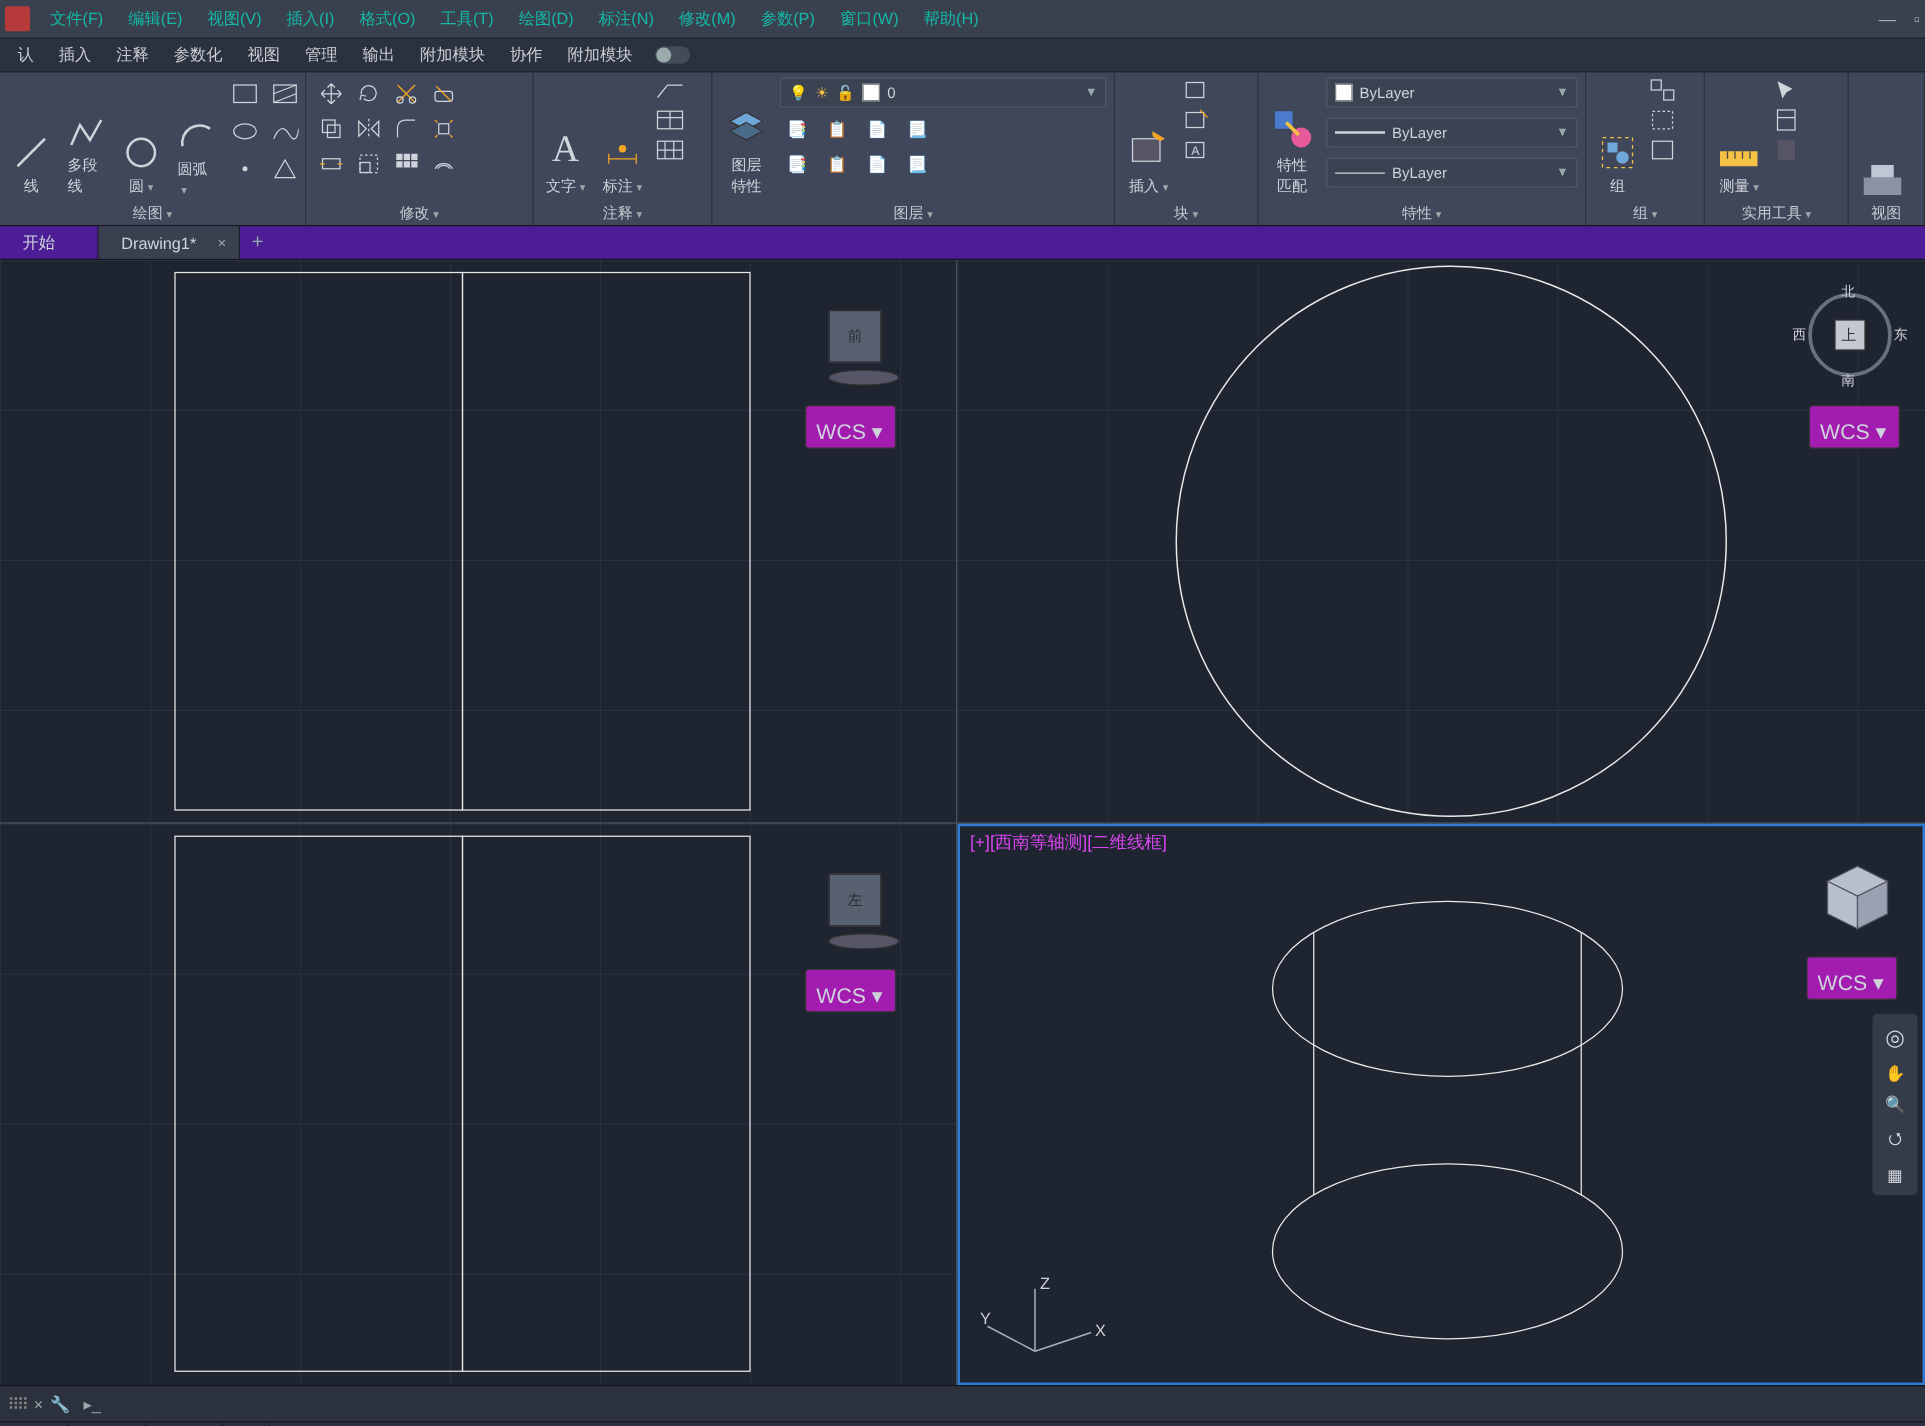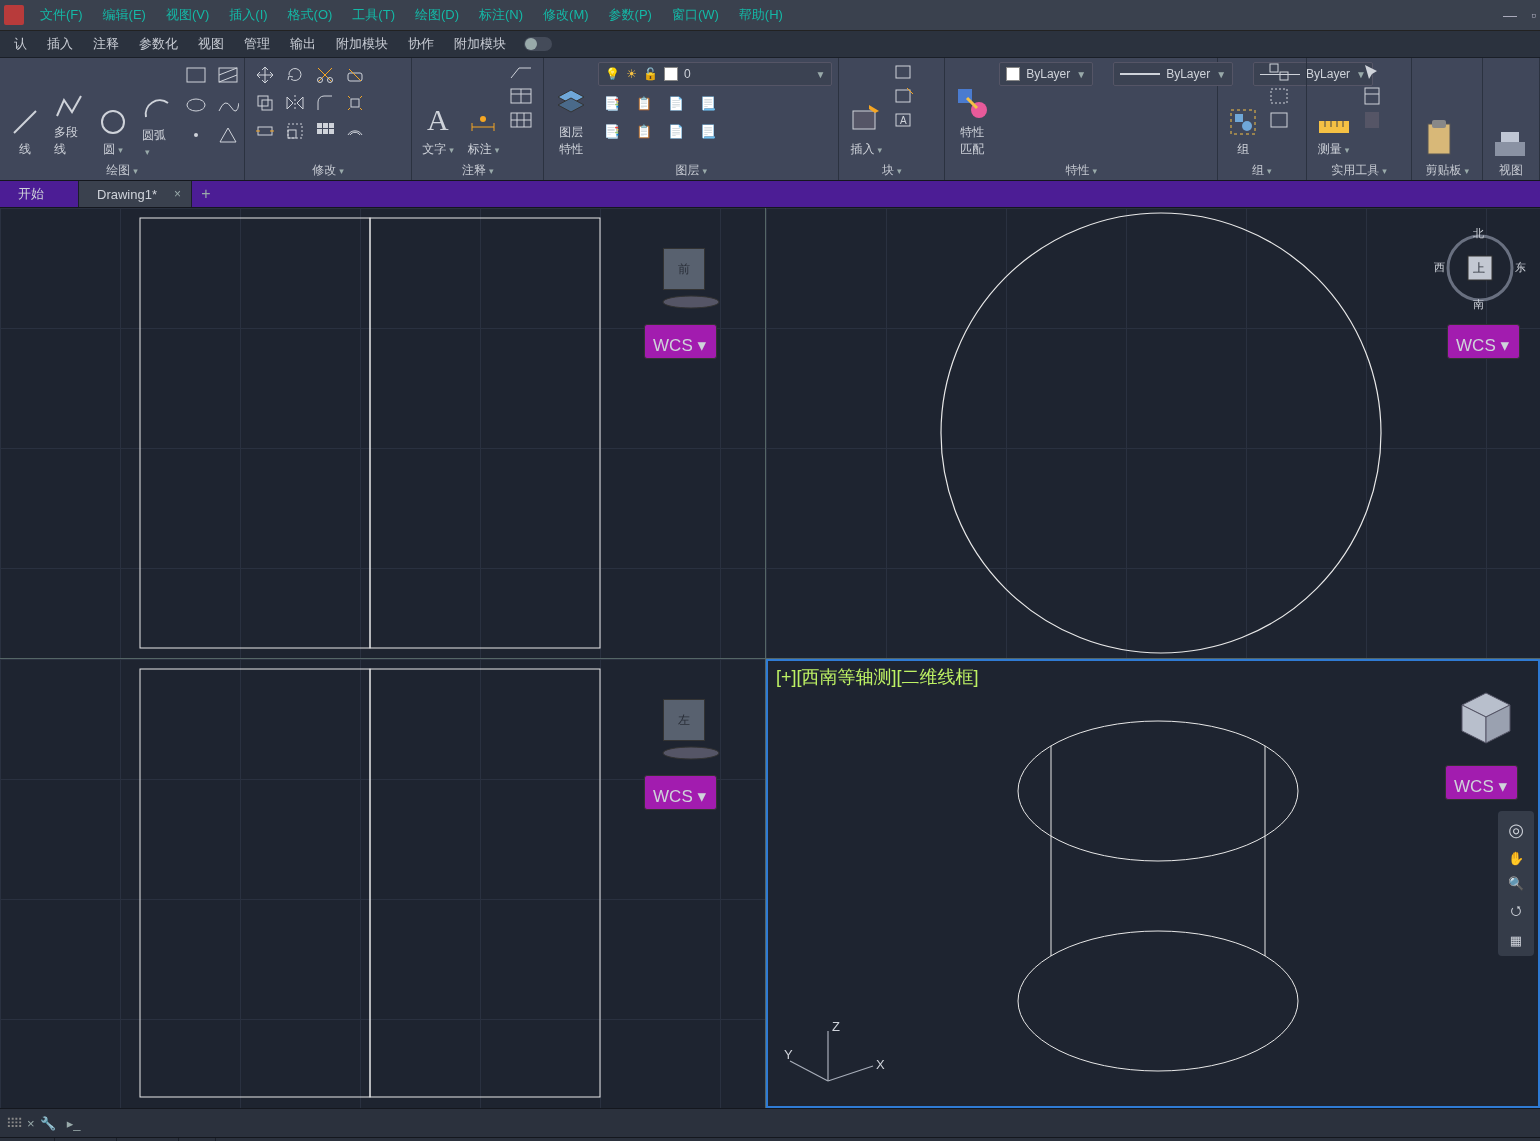--- a/index.html
+++ b/index.html
@@ -36,21 +36,21 @@
   .vp{position:absolute;background:#1e2430;overflow:hidden}
   .vp.tl{left:0;top:0;width:765px;height:450px;border-right:1px solid #566;border-bottom:1px solid #566}
   .vp.tr{left:766px;top:0;width:774px;height:450px;border-bottom:1px solid #566}
   .vp.bl{left:0;top:451px;width:765px;height:449px;border-right:1px solid #566}
   .vp.br{left:766px;top:451px;width:774px;height:449px;border:2px solid #2f7bd4;box-sizing:border-box}
   .gridlines{position:absolute;inset:0;pointer-events:none;
     background-image:linear-gradient(#2a3140 1px,transparent 1px),linear-gradient(90deg,#2a3140 1px,transparent 1px);
     background-size:120px 120px}
   .cube{position:absolute;width:40px;height:40px;background:#58616f;border:1px solid #333;display:flex;align-items:center;justify-content:center;font-size:12px;color:#2a2f39}
   .wcs{position:absolute;background:#a21caf;border:1px solid #333;border-radius:3px;font-size:17px;padding:10px 10px 2px 8px;color:#cfd3da}
-  .vplabel{position:absolute;left:8px;top:4px;font-size:18px;color:#bef264}
+  .vplabel{position:absolute;left:8px;top:4px;font-size:14px;color:#d946ef}
   .navbar{position:absolute;right:4px;width:36px;background:#3b4250cc;border-radius:4px;display:flex;flex-direction:column;align-items:center;gap:10px;padding:8px 0}
   .compass{position:absolute}
   
   .cmdline{height:28px;background:#2b313d;display:flex;align-items:center;gap:6px;padding:0 6px;border-top:1px solid #14171e}
   .cmdline .handle{color:#888;letter-spacing:-2px}
   .cmdline input{flex:0 0 440px;background:#3a414e;border:1px solid #555;color:#8a8f99;font-size:13px;padding:3px 8px}
   .cmdline .pre{color:#9aa;font-size:13px;margin-left:4px}
   
   .status{height:24px;background:#2b313d;display:flex;align-items:center;border-top:1px solid #14171e}
   .status .stab{padding:0 14px;font-size:13px;color:#cfd3da;border-right:1px solid #1a1f28;height:24px;display:flex;align-items:center}
@@ -368,21 +368,21 @@
     <div class="pbody">
       <div class="bigbtn">
           <svg width="34" height="34">
             <rect x="3" y="3" width="14" height="14" fill="#4a7bcf"></rect>
             <circle cx="24" cy="24" r="8" fill="#e85a9a"></circle>
             <path d="M12 12L22 22" stroke="#f5c144" stroke-width="3"></path>
           </svg>
           <span style="white-space:pre">特性
 匹配</span>
         </div>
-      <div style="flex:1;display:flex;gap:20px">
+      <div style="flex:1;display:flex;flex-direction:column;gap:8px">
         <div class="sel">
             <span style="width:12px;height:12px;background:#fff;border:1px solid #888"></span>
             <span>ByLayer</span>
             <span class="dd">▼</span>
           </div>
         <div class="sel">
             <span style="width:40px;border-top:2px solid #cfd3da"></span>
             <span>ByLayer</span>
             <span class="dd">▼</span>
           </div>
@@ -461,33 +461,20 @@
               <rect x="4" y="2" width="14" height="16" fill="#556"></rect>
             </svg>
           </span>
       </div>
     </div>
     <div class="ptitle">
         <span class="chev">实用工具</span>
       </div>
   </div>
 
-  <div class="panel" style="width:66px">
-    <div class="pbody">
-      <div class="bigbtn">
-          <svg width="34" height="40">
-            <rect x="6" y="6" width="22" height="30" fill="#d8b878" stroke="#555"></rect>
-            <rect x="10" y="2" width="14" height="8" rx="2" fill="#888"></rect>
-          </svg>
-        </div>
-    </div>
-    <div class="ptitle">
-        <span class="chev">剪贴板</span>
-      </div>
-  </div>
 
   <div class="panel" style="width:50px">
     <div class="pbody">
         <div class="bigbtn">
           <svg width="34" height="30">
             <rect x="2" y="14" width="30" height="14" fill="#8a92a3"></rect>
             <rect x="8" y="4" width="18" height="10" fill="#bfc6d4"></rect>
           </svg>
         </div>
       </div>

